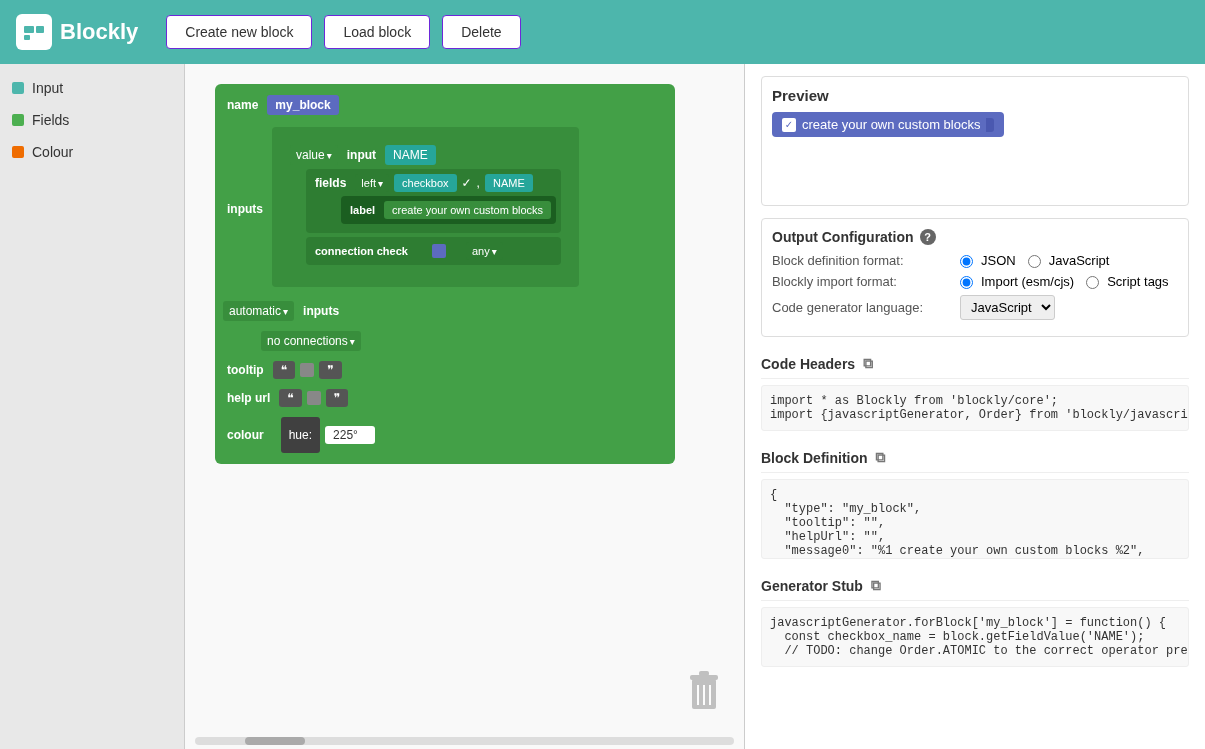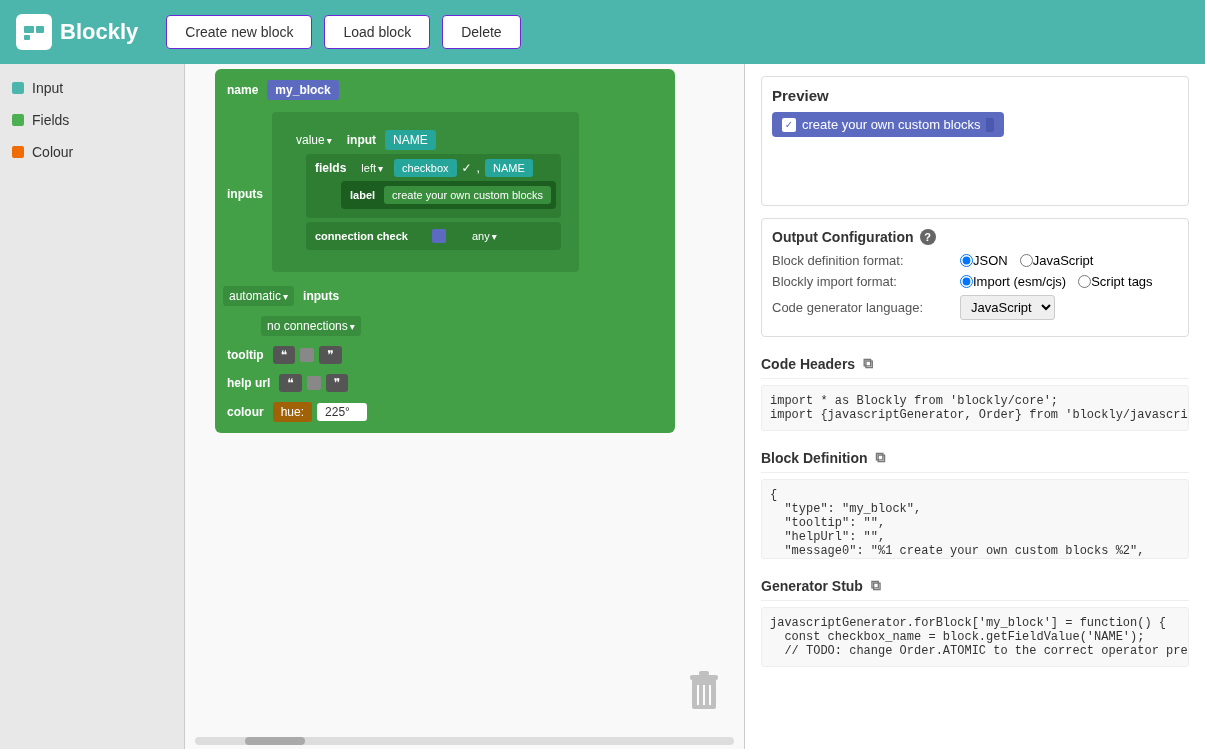--- a/index.html
+++ b/index.html
@@ -75,21 +75,21 @@
       flex: 1;
       background: #f9f9f9;
       overflow: hidden;
       position: relative;
       border-right: 1px solid #ccc;
     }
 
     
     .block-editor {
       position: absolute;
-      top: 5px;
+      top: 20px;
       left: 30px;
     }
     .block-label {
       color: white;
       font-size: 12px;
       font-weight: bold;
       padding: 2px 4px;
     }
     .block-chip {
       background: #5c6bc0;
@@ -259,22 +259,22 @@
       color: #555;
       min-width: 180px;
     }
     .radio-group {
       display: flex;
       align-items: center;
       gap: 12px;
     }
     .radio-option {
       display: flex;
-      align-items: center;
-      gap: 0;
+      align-items: flex-end;
+      gap: 8px;
       cursor: pointer;
     }
     select.code-gen-select {
       padding: 3px 6px;
       font-size: 13px;
       border: 1px solid #ccc;
       border-radius: 3px;
     }
 
     
@@ -464,21 +464,21 @@
 
         <div class="block-section-row" style="margin-bottom:4px;">
           <span class="block-label">help url</span>
           <span class="quote-block">❝</span>
           <span style="background:#888; width:14px; height:14px; border-radius:2px; display:inline-block;"></span>
           <span class="quote-block">❞</span>
         </div>
 
         <div class="block-section-row">
           <span class="block-label">colour</span>
-          <span style="background:#a16207; color:white; border-radius:3px; padding:3px 8px; font-size:12px;">hue:</span>
+          <span style="background:#404040; color:white; border-radius:3px; padding:11px 8px; font-size:12px;margin-left:8px;">hue:</span>
           <input class="hue-input" type="text" value="225°" style="">
         </div>
 
       </div>
     </div>
 
     <div class="trash-icon">
       <svg width="36" height="44" viewBox="0 0 36 44">
         <rect x="6" y="10" width="24" height="30" rx="2" fill="#888"></rect>
         <rect x="4" y="6" width="28" height="5" rx="2" fill="#888"></rect>

